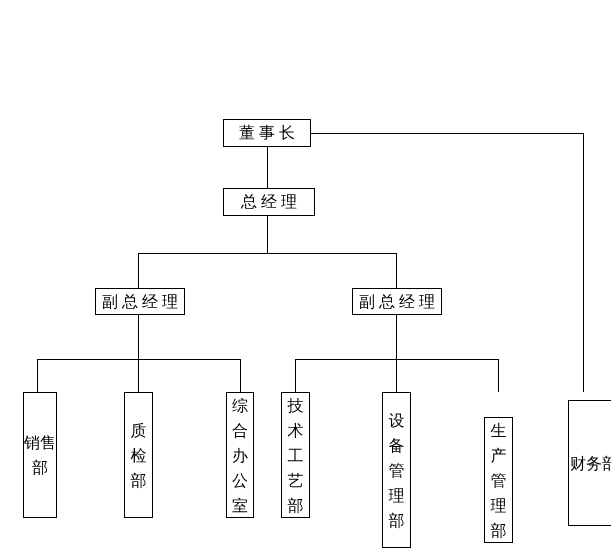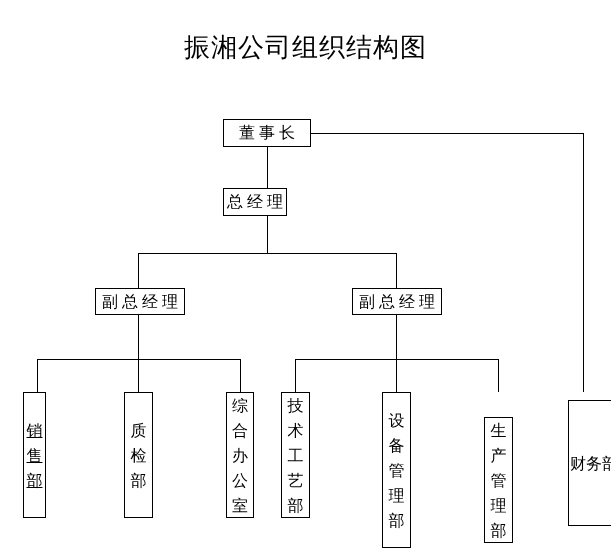--- a/index.html
+++ b/index.html
@@ -50,37 +50,36 @@
     padding-left: 4px;
   }
   .node.v-node {
     white-space: normal;
     word-break: break-all;
     line-height: 25px;
     letter-spacing: 0;
     padding: 0;
   }
   #chairman   { left: 223px; top: 119px; width: 88px; height: 28px; }
-  #gm         { left: 223px; top: 188px; width: 64px; height: 28px; text-align: right; }
+  #gm         { left: 223px; top: 188px; width: 92px; height: 28px; text-align: right; }
   #dgm-left   { left:  95px; top: 288px; width: 90px; height: 27px; }
   #dgm-right  { left: 352px; top: 288px; width: 90px; height: 27px; }
-  #sales      { left:  23px; top: 392px; width: 23px; height: 126px; text-decoration: underline; }
+  #sales      { left:  23px; top: 392px; width: 34px; height: 126px; }
   #quality    { left: 124px; top: 392px; width: 29px; height: 126px; }
   #office     { left: 226px; top: 392px; width: 28px; height: 126px; }
   #tech       { left: 281px; top: 392px; width: 29px; height: 126px; text-align: center; }
   #equip      { left: 382px; top: 392px; width: 29px; height: 156px; }
   #prod       { left: 484px; top: 392px; width: 29px; height: 126px; margin-top: 25px; }
   #finance    { left: 568px; top: 400px; width: 52px; height: 126px; }
 </style>
 </head>
 <body>
 
 <div class="canvas">
 
-  <h1 class="title">振湘公司组织结构图</h1>
 
   <div class="ln" style="left:267px; top:147px; width:1px; height:42px;"></div>
   <div class="ln" style="left:311px; top:133px; width:273px; height:1px;"></div>
   <div class="ln" style="left:583px; top:133px; width:1px; height:259px;"></div>
   <div class="ln" style="left:267px; top:216px; width:1px; height:38px;"></div>
   <div class="ln" style="left:138px; top:253px; width:259px; height:1px;"></div>
   <div class="ln" style="left:138px; top:253px; width:1px; height:35px;"></div>
   <div class="ln" style="left:396px; top:253px; width:1px; height:35px;"></div>
   <div class="ln" style="left:138px; top:315px; width:1px; height:45px;"></div>
   <div class="ln" style="left:37px; top:359px; width:204px; height:1px;"></div>

